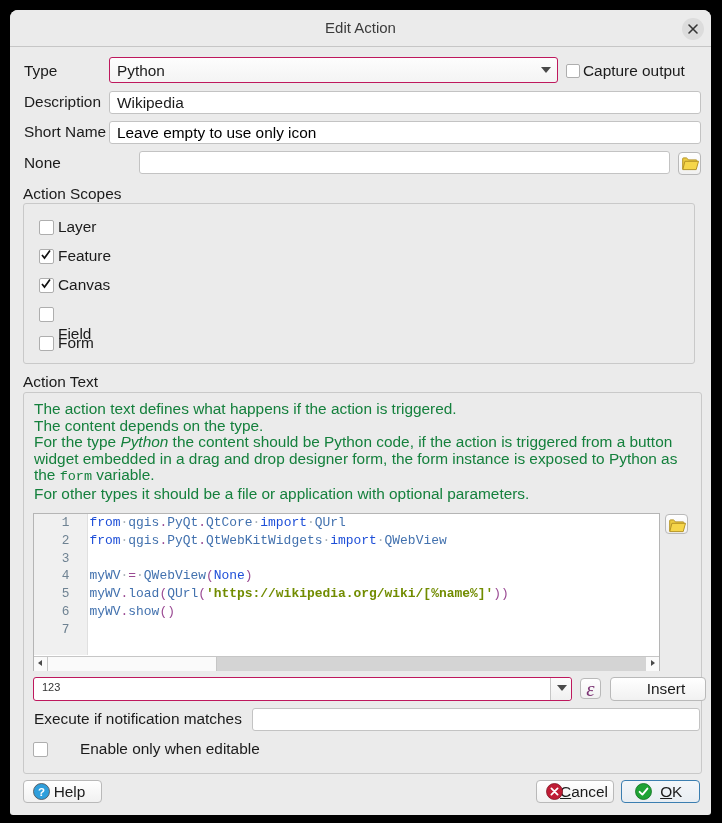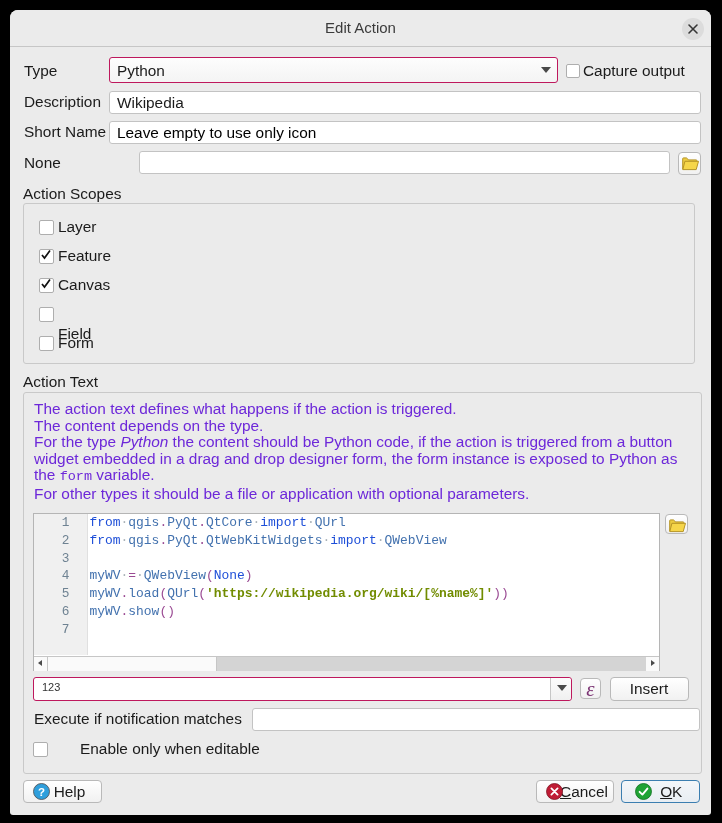--- a/index.html
+++ b/index.html
@@ -82,21 +82,21 @@
     <div class="lbl" style="left:48px;top:324px;">Form</div>
   <svg width="12" height="12" viewBox="0 0 12 12" style="position:absolute;left:30px;top:239px;">
       <path d="M2 6 L4.5 9 L10 1.5" stroke="#111" stroke-width="1.7" fill="none"></path>
     </svg>
   <svg width="12" height="12" viewBox="0 0 12 12" style="position:absolute;left:30px;top:268px;">
       <path d="M2 6 L4.5 9 L10 1.5" stroke="#111" stroke-width="1.7" fill="none"></path>
     </svg>
 
   <div class="lbl" style="left:13px;top:363px;">Action Text</div>
   <div class="gbox" style="left:13px;top:382px;width:677px;height:380px;"></div>
-  <div style="position:absolute;left:24px;top:391px;width:660px;font-size:15.4px;line-height:16.5px;color:#6d28d9;">
+  <div style="position:absolute;left:24px;top:391px;width:660px;font-size:15.4px;line-height:16.5px;color:#15803d;">
     The action text defines what happens if the action is triggered.<br>
     The content depends on the type.<br>
     For the type <i>Python</i> the content should be Python code, if the action is triggered from a button<br>
     widget embedded in a drag and drop designer form, the form instance is exposed to Python as<br>
     the <span style="font-family:'Liberation Mono',monospace;font-size:13.5px;">form</span> variable.<br>
     For other types it should be a file or application with optional parameters.
   </div>
 
   <div style="position:absolute;left:23px;top:502.5px;width:625px;height:156px;background:#fff;border:1px solid #b5b5b5;">
     <div style="position:absolute;left:0;top:0;width:53px;height:141px;background:#f0f0f0;border-right:1px solid #e0e0e0;"></div>
@@ -131,21 +131,21 @@
       <path d="M0.8,12.6 L2.9,4.3 L16.5,4.3 L14.2,12.6 Z" fill="#f6d64a" stroke="#b69426" stroke-width="1" stroke-linejoin="round"></path>
     </svg>
   </div>
 
   <div class="combo" style="left:23px;top:666.5px;width:537px;height:22px;background:#fff;">
     <div style="position:absolute;left:8px;top:3px;font-size:11px;color:#333;">123</div>
     <div style="position:absolute;right:0;top:0;width:20px;height:22px;background:linear-gradient(#fcfcfc,#f0f0f0);border-left:1px solid #c6c6c6;border-radius:0 3px 3px 0;"></div>
   </div>
   <div class="arrow" style="left:546.5px;top:675px;"></div>
   <div class="btn" style="left:570px;top:667.5px;width:19px;height:19px;"><span style="font-family:'Liberation Serif',serif;font-style:italic;font-size:21px;color:#7c3474;position:relative;top:-2px;">ε</span></div>
-  <div class="btn" style="left:599.5px;top:666.5px;width:77px;height:22px;line-height:22px;">Insert</div>
+  <div class="btn" style="left:599.5px;top:666.5px;width:77px;height:22px;line-height:22px;padding-left:17px;">Insert</div>
 
   <div class="lbl" style="left:24px;top:700px;">Execute if notification matches</div>
   <div class="inp" style="left:242px;top:697.5px;width:446px;height:21.5px;"></div>
 
   <div class="cb" style="left:22.5px;top:732px;"></div>
   <div class="lbl" style="left:58px;top:730px;margin-left:12px;">Enable only when editable</div>
 
   <div class="btn" style="left:13px;top:770px;width:77px;height:21px;line-height:21px;">
     <span style="position:relative;left:7px;">Help</span>
     <svg width="17" height="17" viewBox="0 0 17 17" style="position:absolute;left:9px;top:2px;">

